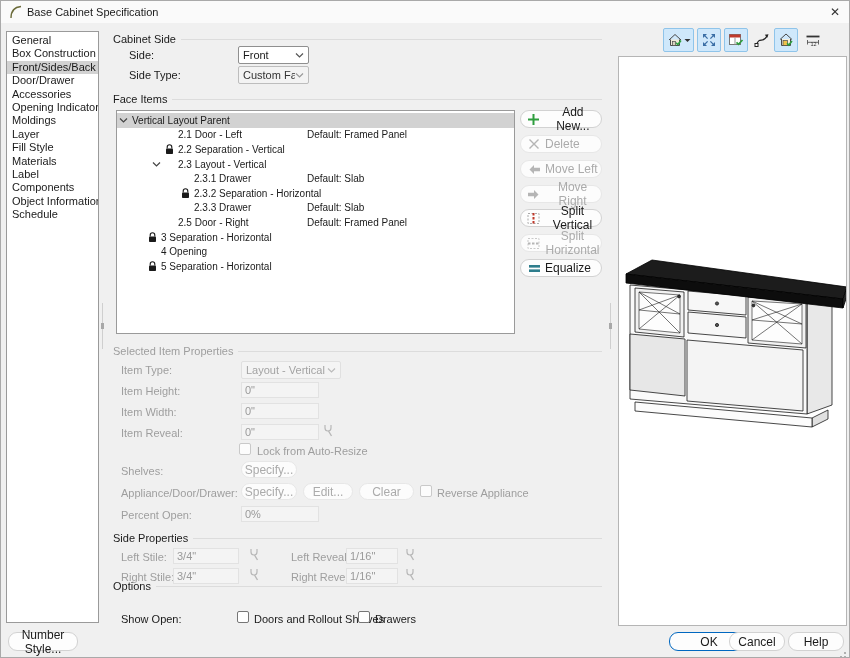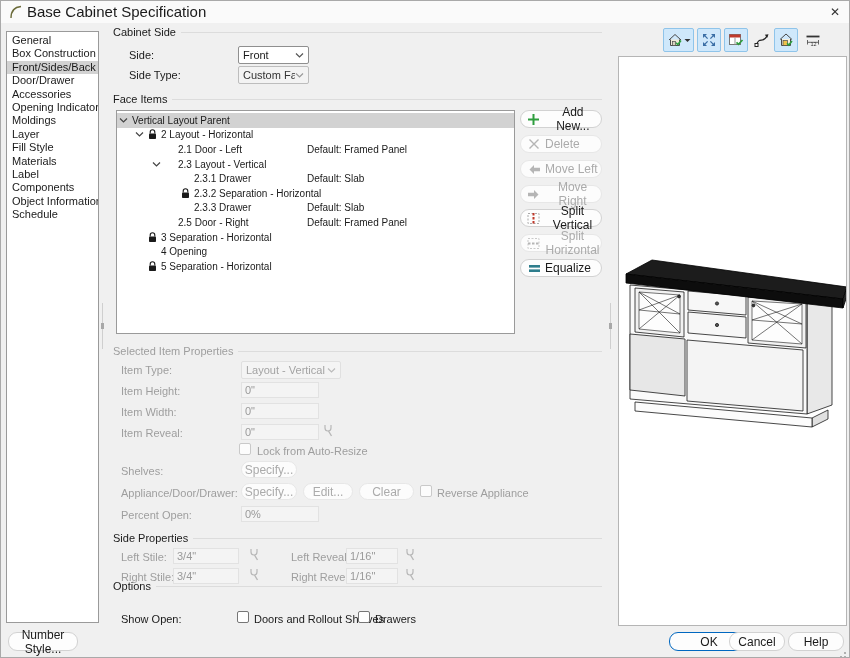--- a/index.html
+++ b/index.html
@@ -1,21 +1,21 @@
 <!DOCTYPE html>
 <html style="--sel: #d2d2d2; --accent: #0067c0; --tbbg: #cfe8fb; --tbbd: #8fc4ea;"><head>
 <meta charset="utf-8">
 <style>
   *{box-sizing:border-box;margin:0;padding:0}
   html,body{width:850px;height:658px}
   body{font-family:"Liberation Sans",sans-serif;background:#e8e8e8}
   #dialog{position:relative;width:850px;height:658px;background:#f0f0f0;border:1px solid #a9a9a9;overflow:hidden}
 
   .titlebar{position:absolute;left:0;top:0;right:0;height:22px;background:#fafafa}
-  .title{position:absolute;left:26px;top:0;line-height:22px;font-size:15px;color:#1a1a1a}
+  .title{position:absolute;left:26px;top:0;line-height:22px;font-size:11px;color:#1a1a1a}
   .app-icon{position:absolute;left:8px;top:4px;width:14px;height:14px}
   .close-btn{position:absolute;right:5px;top:2px;width:18px;height:18px;font-size:12px;color:#333;
              text-align:center;line-height:18px;background:none;border:none;font-family:inherit;cursor:default}
 
   .listbox{position:absolute;left:5px;top:30px;width:93px;height:592px;background:#fff;border:1px solid #9a9a9a;padding-top:2px;overflow:hidden}
   .sb-item{height:13.4px;line-height:13.4px;font-size:11px;padding-left:5px;color:#1a1a1a;white-space:nowrap}
   .sb-item.sel{background:var(--sel)}
 
   .grp{position:absolute;display:flex;align-items:center;gap:5px;height:14px}
   .grp-label{font-size:11px;color:#1a1a1a;white-space:nowrap}
@@ -89,21 +89,21 @@
       <div class="sb-item">Moldings</div>
       <div class="sb-item">Layer</div>
       <div class="sb-item">Fill Style</div>
       <div class="sb-item">Materials</div>
       <div class="sb-item">Label</div>
       <div class="sb-item">Components</div>
       <div class="sb-item">Object Information</div>
       <div class="sb-item">Schedule</div>
     </div>
 
-  <div class="grp" style="left:112px;top:24px;width:489px">
+  <div class="grp" style="left:112px;top:31px;width:489px">
     <span class="grp-label">Cabinet Side</span>
     <span class="grp-line"></span>
   </div>
   <span class="lbl" style="left:128px;top:48px">Side:</span>
   <div class="ddl" style="left:237px;top:45px;width:71px">
     <span class="ddl-text">Front</span>
     <svg width="9" height="5" viewBox="0 0 9 5">
         <path d="M1 .5 L4.5 4 L8 .5" fill="none" stroke="#555" stroke-width="1.2"></path>
       </svg>
   </div>
@@ -123,40 +123,36 @@
       <div class="tree-row sel">
         <span style="width: 0px; flex: 0 0 auto;"></span>
         <span class="chev">
           <svg width="9" height="5" viewBox="0 0 9 5">
             <path d="M1 .5 L4.5 4 L8 .5" fill="none" stroke="#444" stroke-width="1.2"></path>
           </svg>
         </span>
         <span class="lbl2">Vertical Layout Parent</span>
       </div>
       <div class="tree-row">
-        <span style="width: 16px; flex: 0 0 auto;"></span>
-        <span class="chev">
-          <svg width="9" height="5" viewBox="0 0 9 5">
-            <path d="M1 .5 L4.5 4 L8 .5" fill="none" stroke="#444" stroke-width="1.2"></path>
-          </svg>
-        </span>
+        <span style="width: 33px; flex: 0 0 auto;"></span>
+        <span class="chev"></span>
+        <span class="lock"></span>
+        <span class="lbl2">2.1 Door - Left</span>
+        <span class="def">Default: Framed Panel</span>
+      </div>
+      <div class="tree-row">
+        <span style="width: 33px; flex: 0 0 auto;"></span>
+        <span class="chev"></span>
         <span class="lock">
           <svg width="9" height="11" viewBox="0 0 9 11">
             <path d="M2.2 4.5 V3 a2.3 2.3 0 0 1 4.6 0 V4.5" fill="none" stroke="#1a1a1a" stroke-width="1.1"></path>
             <rect x="1" y="4.5" width="7" height="5.5" rx="0.8" fill="#1a1a1a"></rect>
           </svg>
         </span>
-        <span class="lbl2">2 Layout - Horizontal</span>
-      </div>
-      <div class="tree-row">
-        <span style="width: 33px; flex: 0 0 auto;"></span>
-        <span class="chev"></span>
-        <span class="lock"></span>
-        <span class="lbl2">2.1 Door - Left</span>
-        <span class="def">Default: Framed Panel</span>
+        <span class="lbl2">2.2 Separation - Vertical</span>
       </div>
       <div class="tree-row">
         <span style="width: 33px; flex: 0 0 auto;"></span>
         <span class="chev">
           <svg width="9" height="5" viewBox="0 0 9 5">
             <path d="M1 .5 L4.5 4 L8 .5" fill="none" stroke="#444" stroke-width="1.2"></path>
           </svg>
         </span>
         <span class="lock"></span>
         <span class="lbl2">2.3 Layout - Vertical</span>

